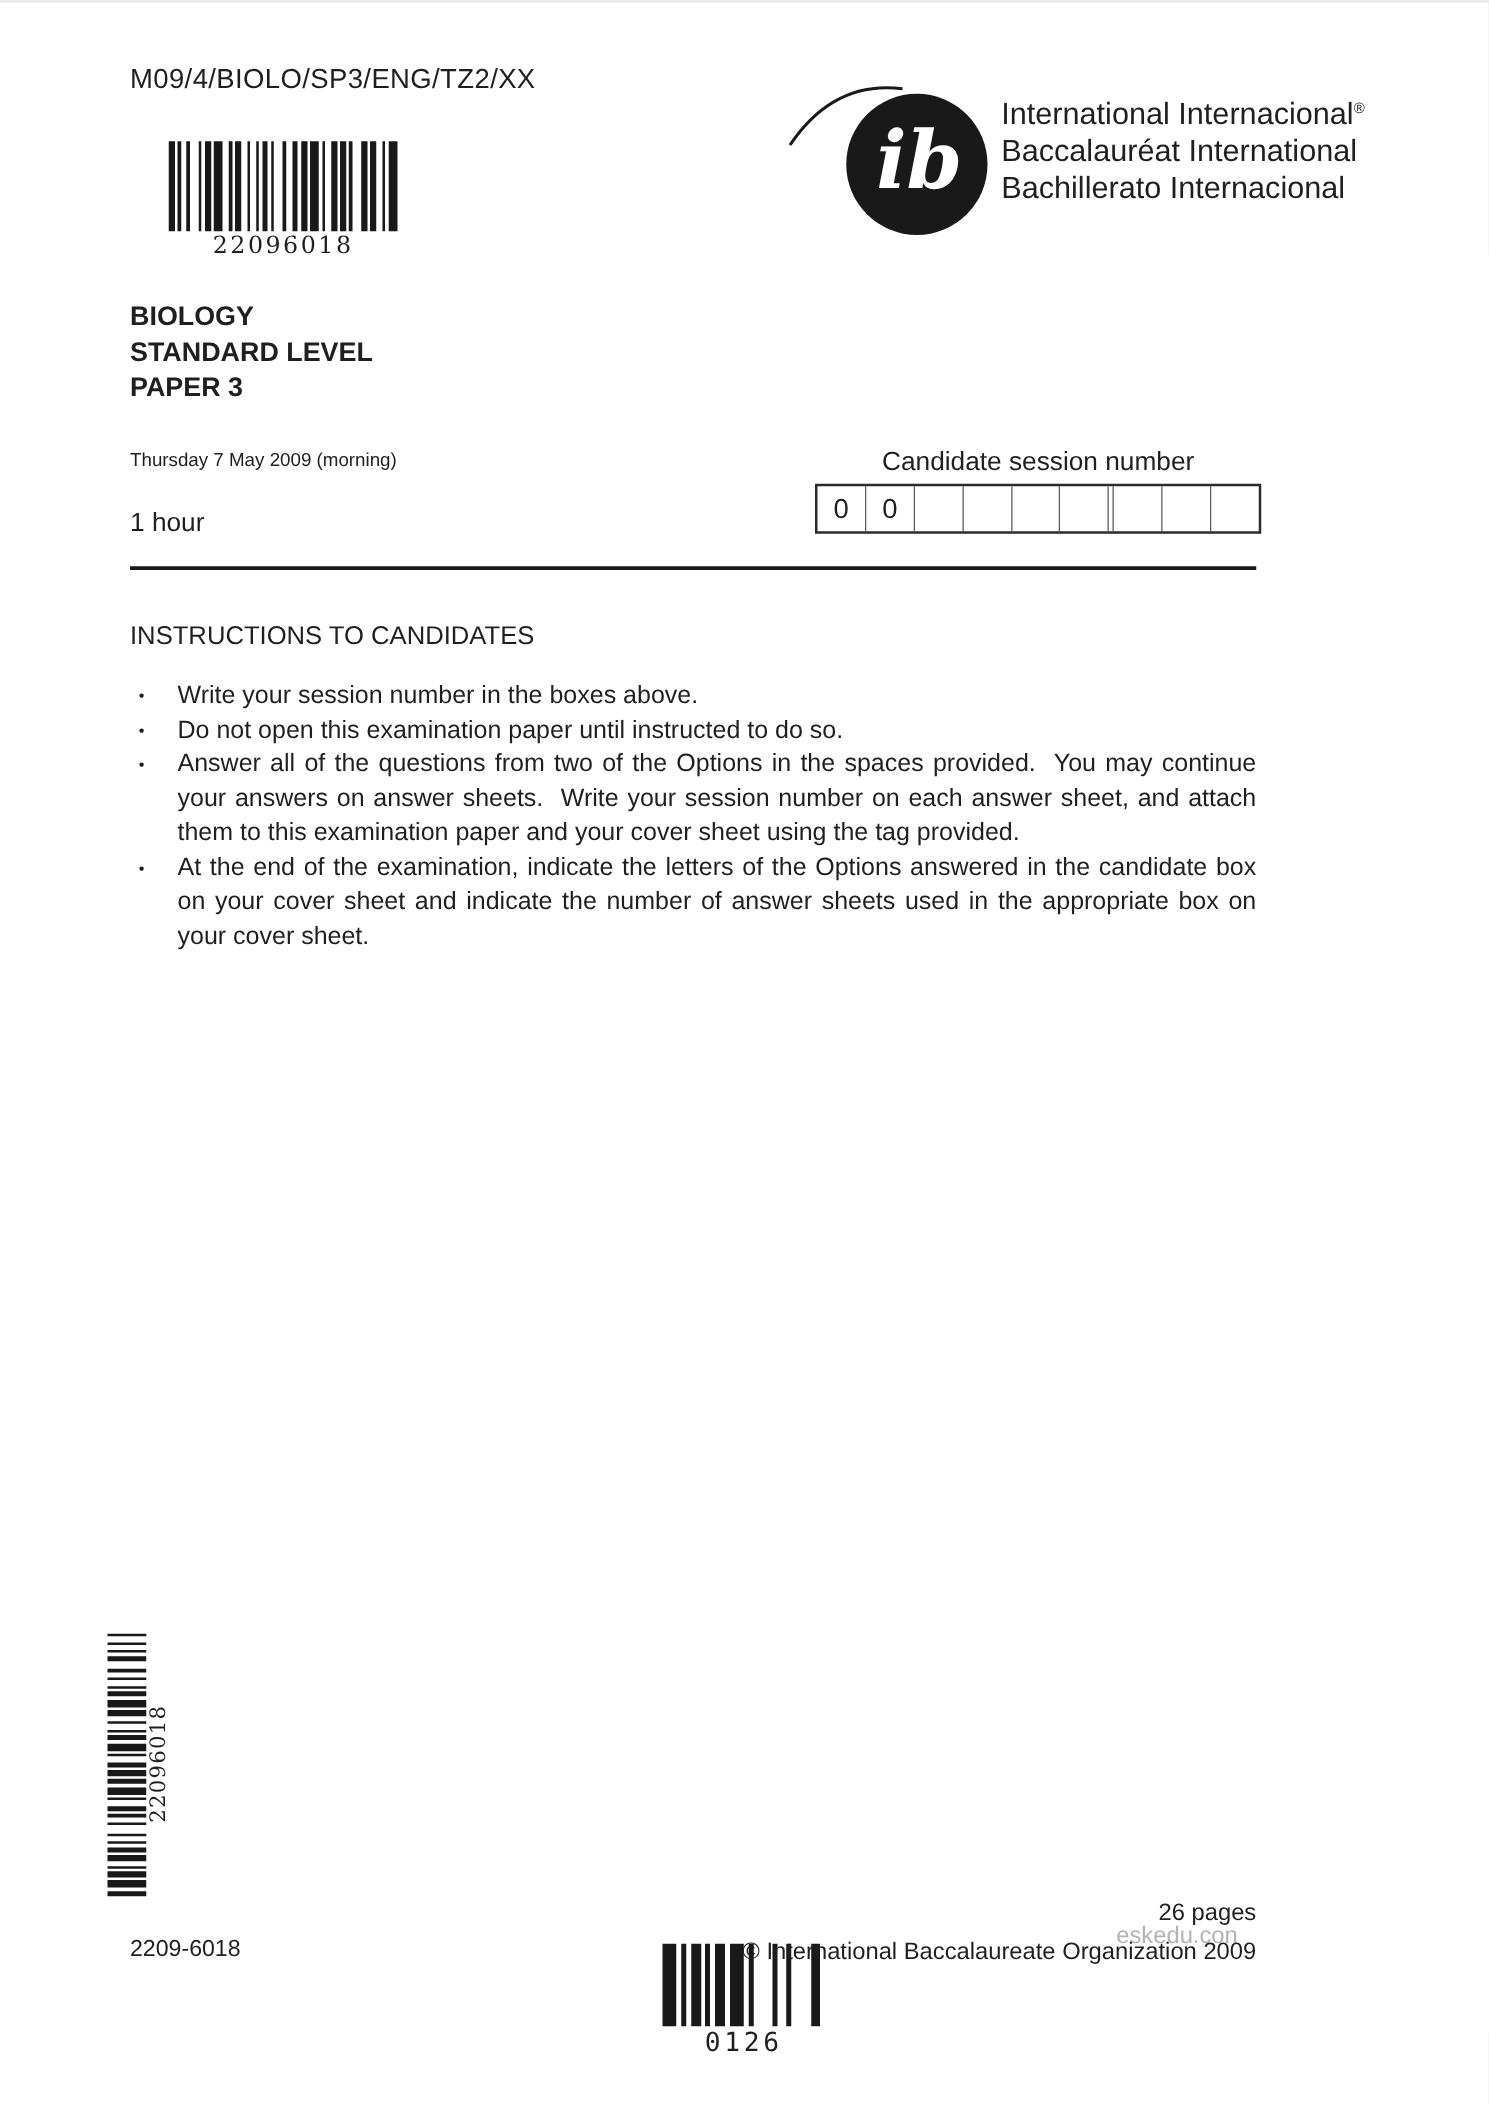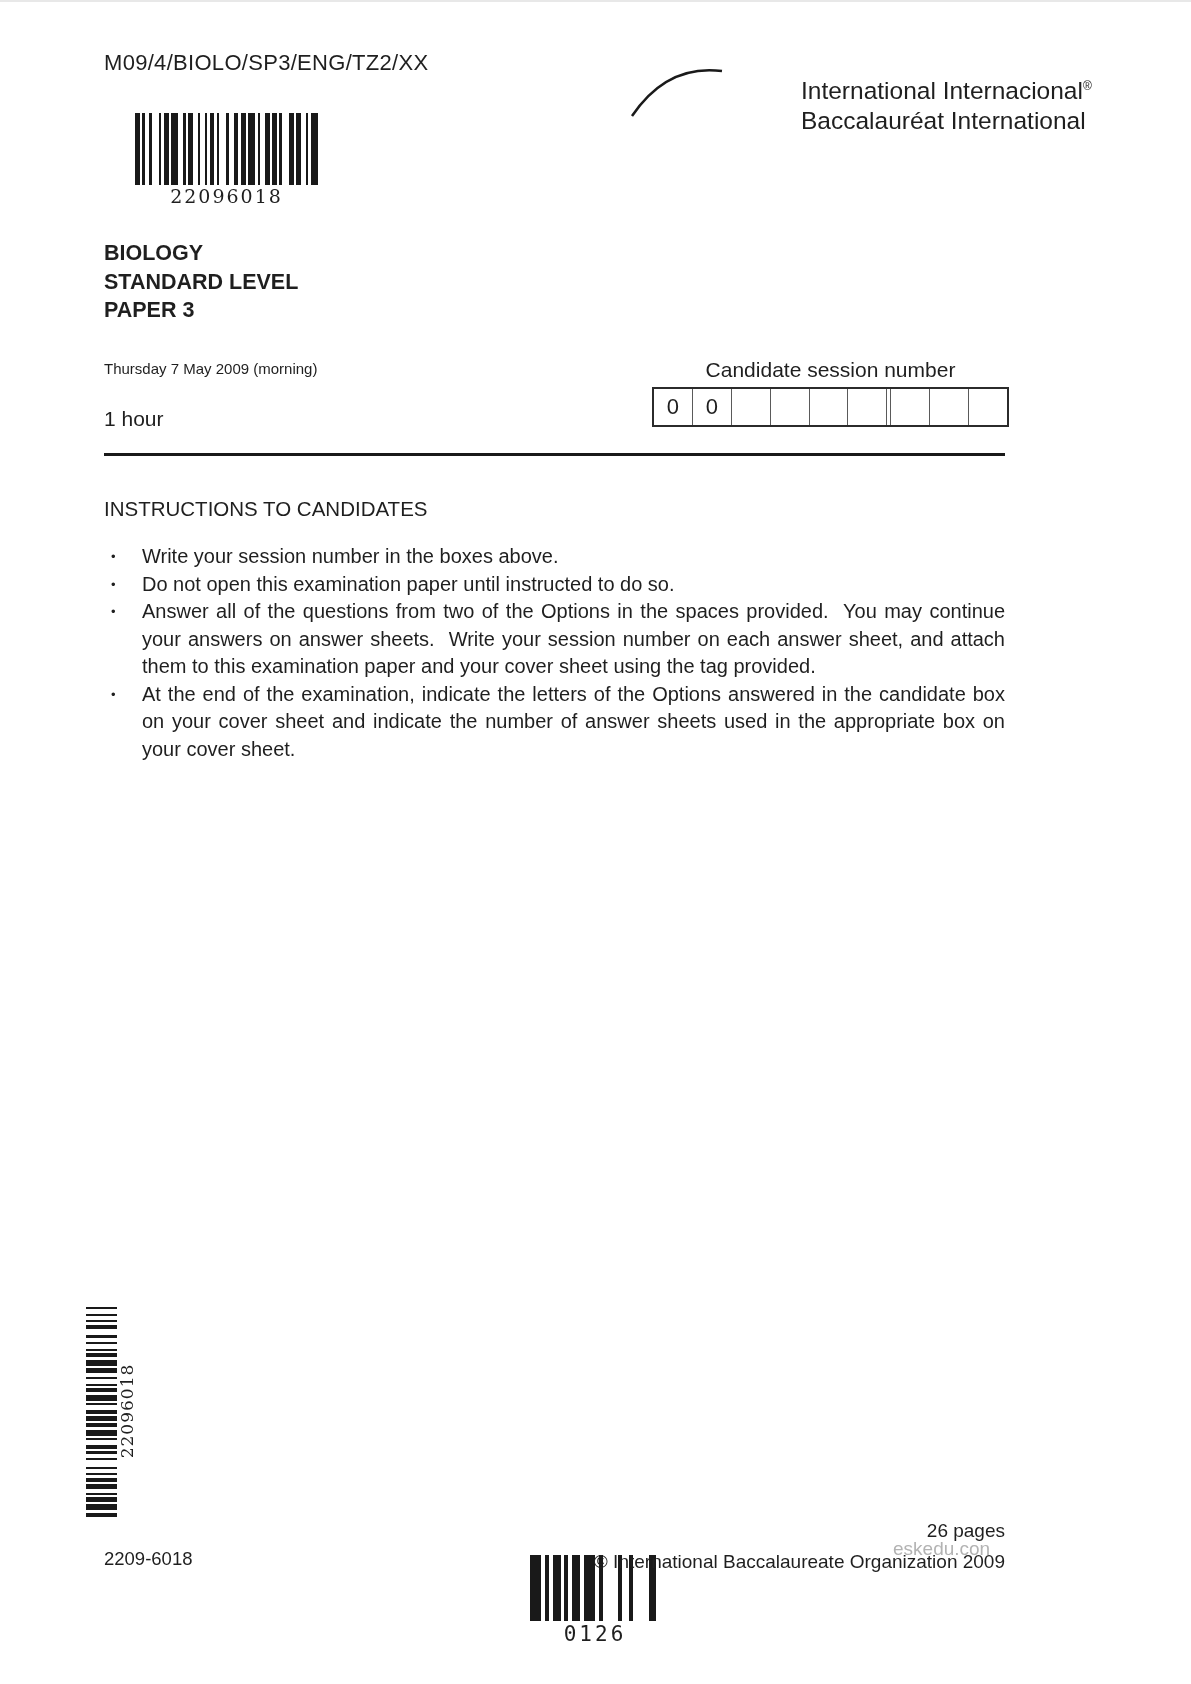--- a/index.html
+++ b/index.html
@@ -122,23 +122,27 @@
       <i class="b" style="flex-grow: 1;"></i>
       <i style="flex-grow: 1;"></i>
       <i class="b" style="flex-grow: 3;"></i>
     </div>
   <div class="abs top-barcode-num">22096018</div>
 
 
   <svg class="abs ib-swoosh" viewBox="0 0 130 75">
     <path d="M10,62 Q45,10 100,17" fill="none" stroke="#1a1a1a" stroke-width="2.5"></path>
   </svg>
+  <div class="abs ib-circle">
+    <span>ib</span>
+  </div>
   <div class="abs ib-lines">
     <div><span>International Internacional</span><sup>®</sup></div>
     <div>Baccalauréat International</div>
+    <div>Bachillerato Internacional</div>
   </div>
 
   <div class="abs title-block">
     <div>BIOLOGY</div>
     <div>STANDARD LEVEL</div>
     <div>PAPER 3</div>
   </div>
 
   <div class="abs date-line">Thursday 7 May 2009 (morning)</div>
   <div class="abs hour-line">1 hour</div>

